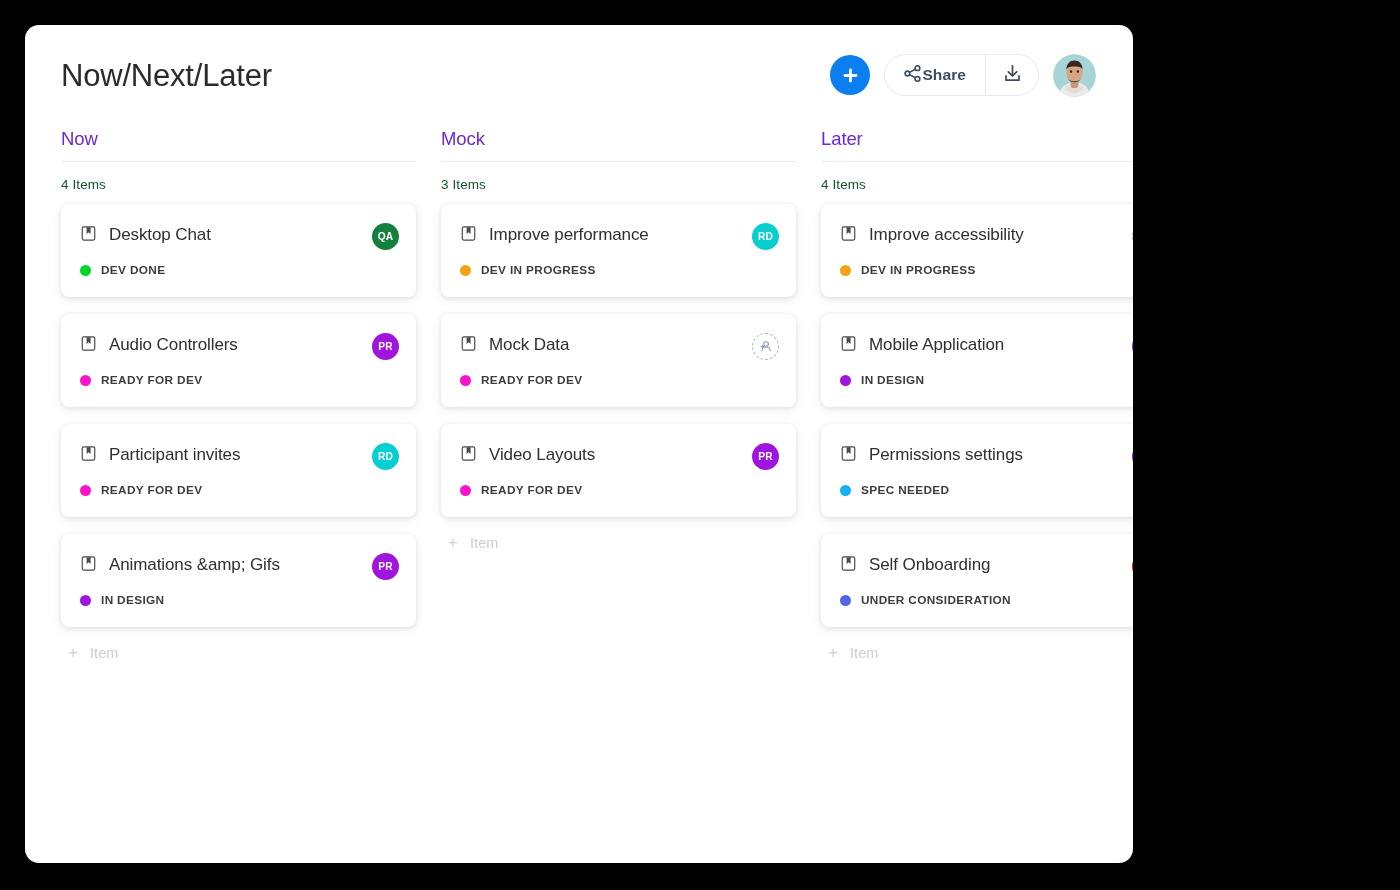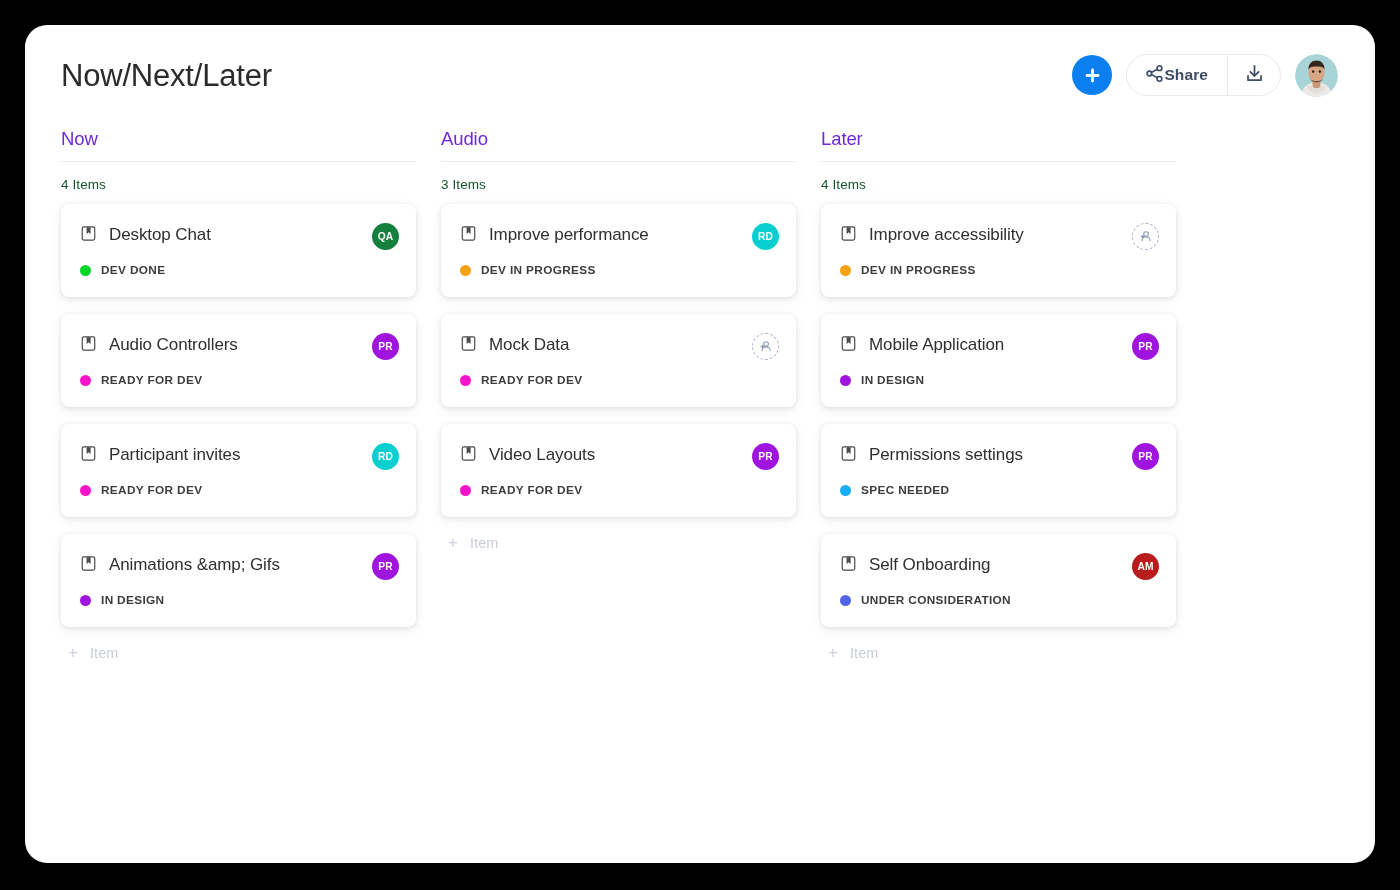--- a/index.html
+++ b/index.html
@@ -6,23 +6,23 @@
   * { box-sizing: border-box; margin: 0; padding: 0; }
   html, body {
     width: 1400px; height: 890px;
     background: #000000;
     font-family: "Liberation Sans", sans-serif;
     overflow: hidden;
   }
   .app-frame {
     position: absolute;
     left: 25px; top: 25px;
-    width: 1350px; height: 838px;
+    width: 1108px; height: 838px;
     background: #ffffff;
-    border-radius: 22px;
+    border-radius: 14px;
     overflow: hidden;
   }
 
   
   .header {
     position: absolute;
     left: 0; top: 0;
     width: 100%; height: 100px;
     display: flex;
     align-items: center;
@@ -319,21 +319,21 @@
             <span class="status-label">IN DESIGN</span>
           </div>
           <div class="card-avatar" style="background: rgb(160, 21, 222);">PR</div>
         </div>
         <div class="add-item">
           <span class="add-item-plus">+</span>
           <span class="add-item-label">Item</span>
         </div>
       </div>
       <div class="column">
-        <div class="col-head">Audio</div>
+        <div class="col-head">Mock</div>
         <div class="col-count">3 Items</div>
         <div class="card">
           <div class="card-top">
             <span class="card-icon"><svg width="17" height="17" viewBox="0 0 18 18" fill="none" stroke="#4a4a4a" stroke-width="1.25">
   <rect x="2.4" y="2" width="13.2" height="14" rx="1.6"></rect>
   <path d="M7 2.4 L11.2 2.4 L11.2 9.4 L9.1 7.6 L7 9.4 Z" fill="#4a4a4a" stroke="none"></path>
 </svg></span>
             <span class="card-title">Improve performance</span>
           </div>
           <div class="card-status">

